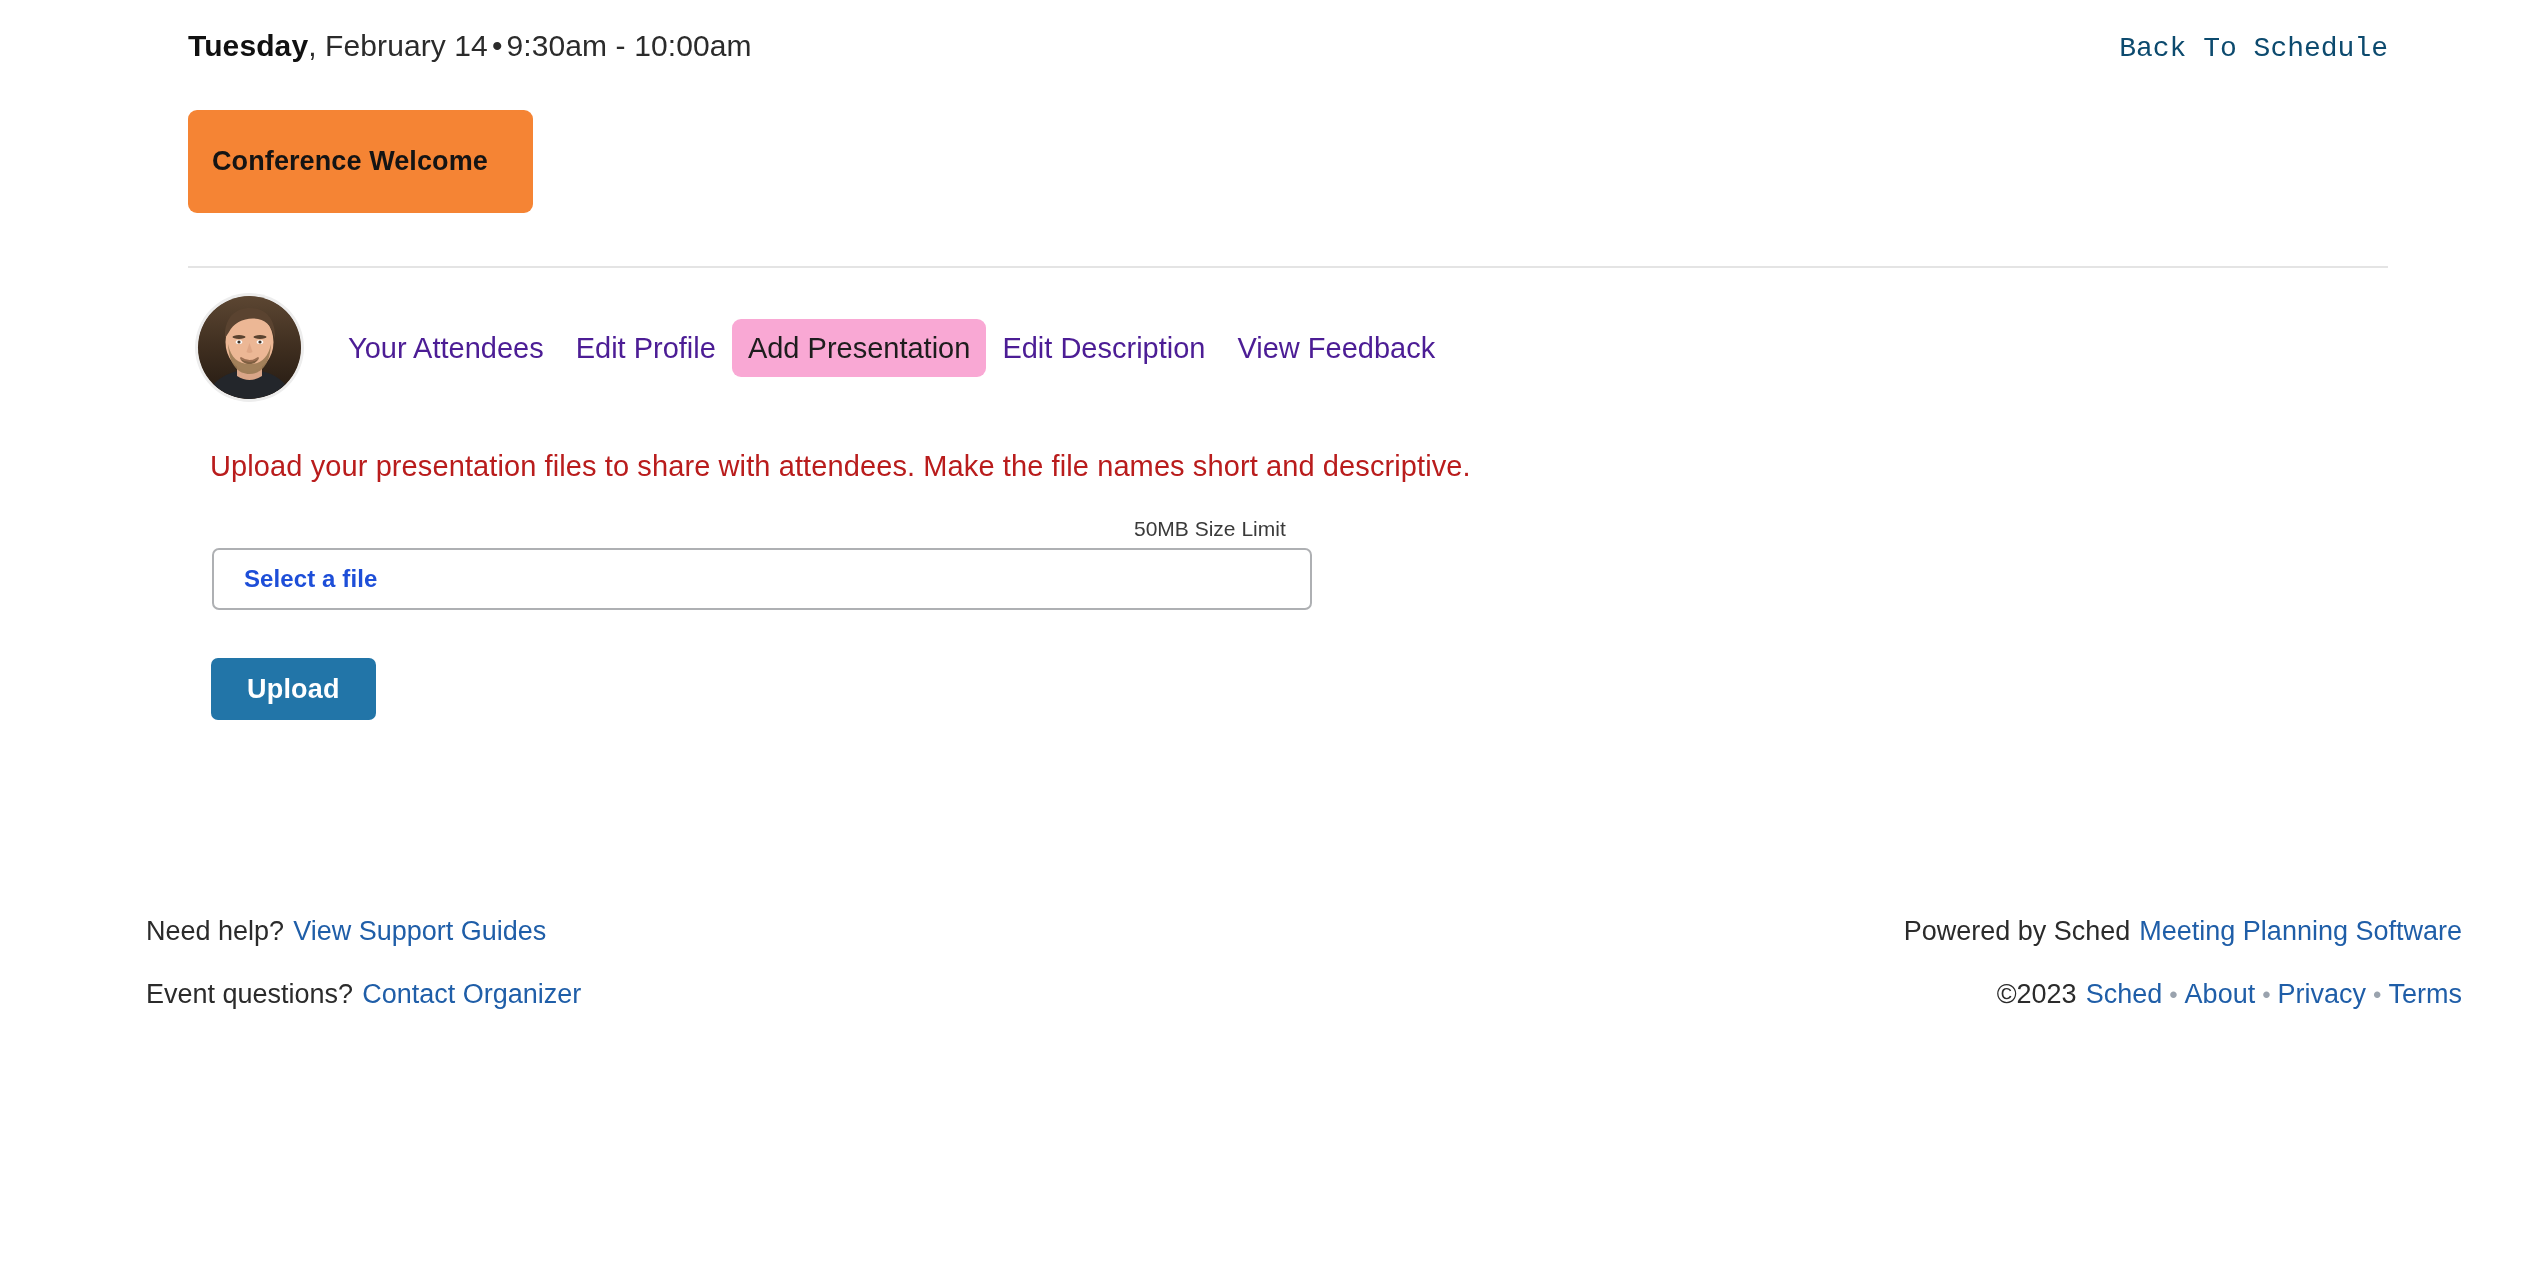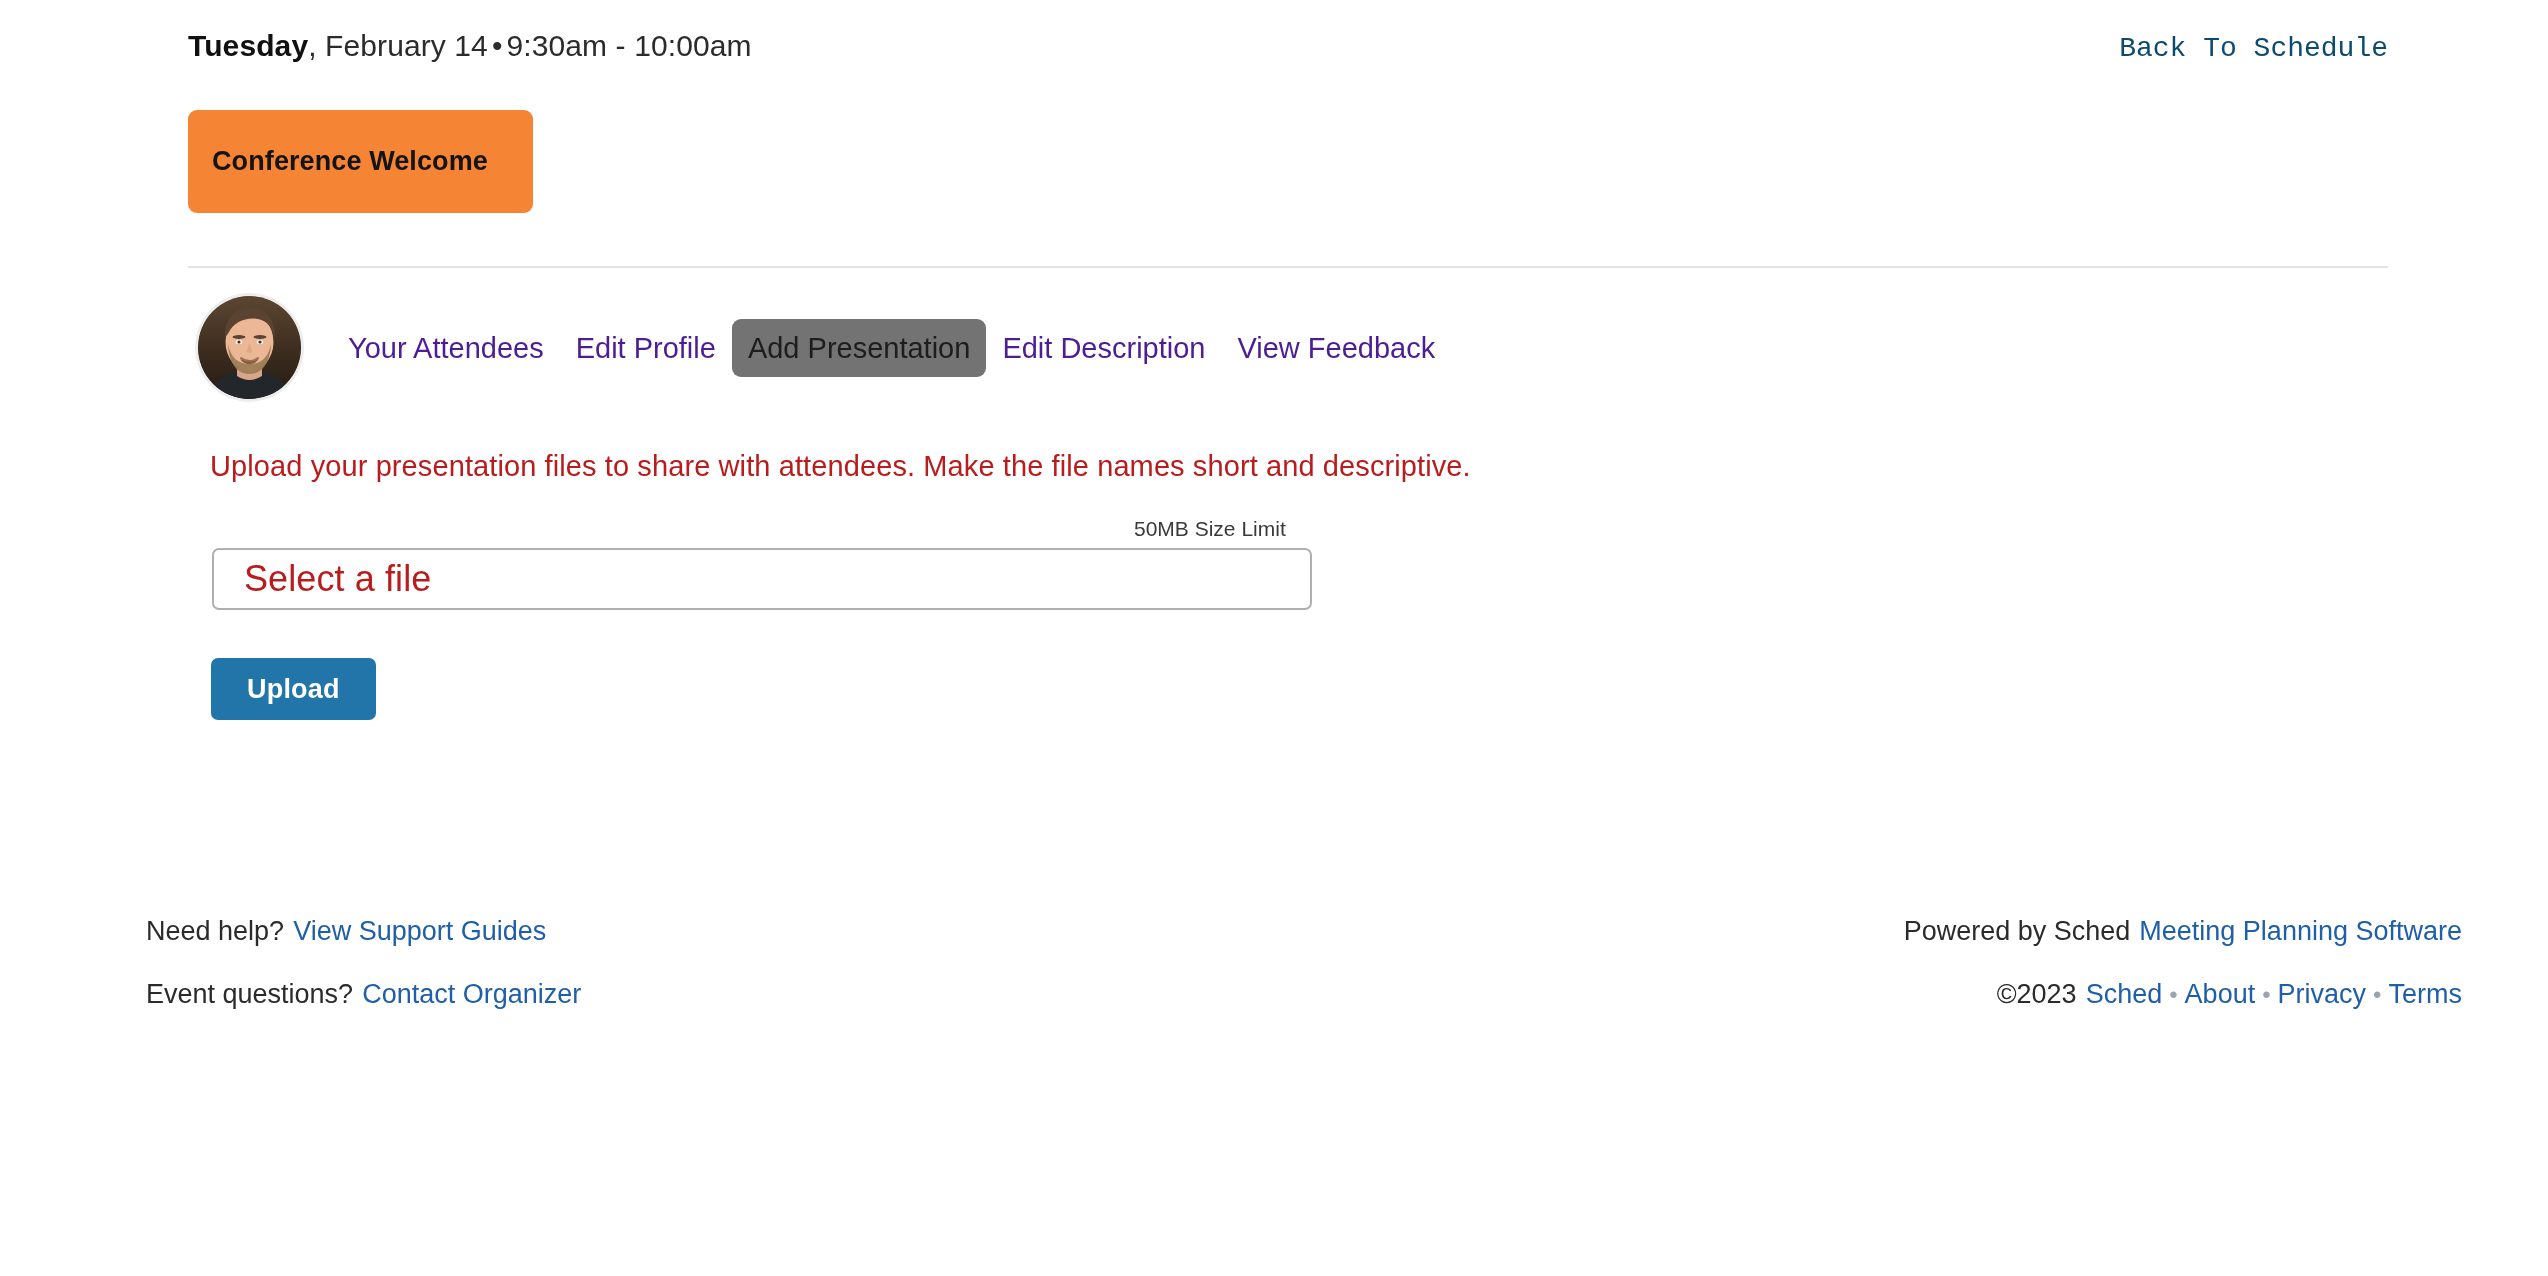--- a/index.html
+++ b/index.html
@@ -118,21 +118,21 @@
     font-size: 29px;
     line-height: 34px;
     color: #4c1d95;
     text-decoration: none;
     padding: 12px 16px;
     border-radius: 9px;
     white-space: nowrap;
     cursor: pointer;
   }
   .tab.active {
-    background: #737373;
+    background: #f9a8d4;
     color: #1d1d1d;
     text-decoration: none;
   }
 
   
   .instructions {
     position: absolute;
     left: 210px;
     top: 448px;
     font-size: 29px;
@@ -161,23 +161,23 @@
     box-sizing: border-box;
     border: 2px solid #aeb0b3;
     border-radius: 7px;
     background: #ffffff;
     display: flex;
     align-items: center;
     padding-left: 30px;
     cursor: pointer;
   }
   .file-box-label {
-    font-size: 36px;
-    font-weight: 400;
-    color: #b91c1c;
+    font-size: 24px;
+    font-weight: 700;
+    color: #1d4ed8;
     letter-spacing: 0.1px;
   }
   .upload-btn {
     position: absolute;
     left: 211px;
     top: 658px;
     height: 62px;
     min-width: 160px;
     background: #2275a8;
     border: none;

